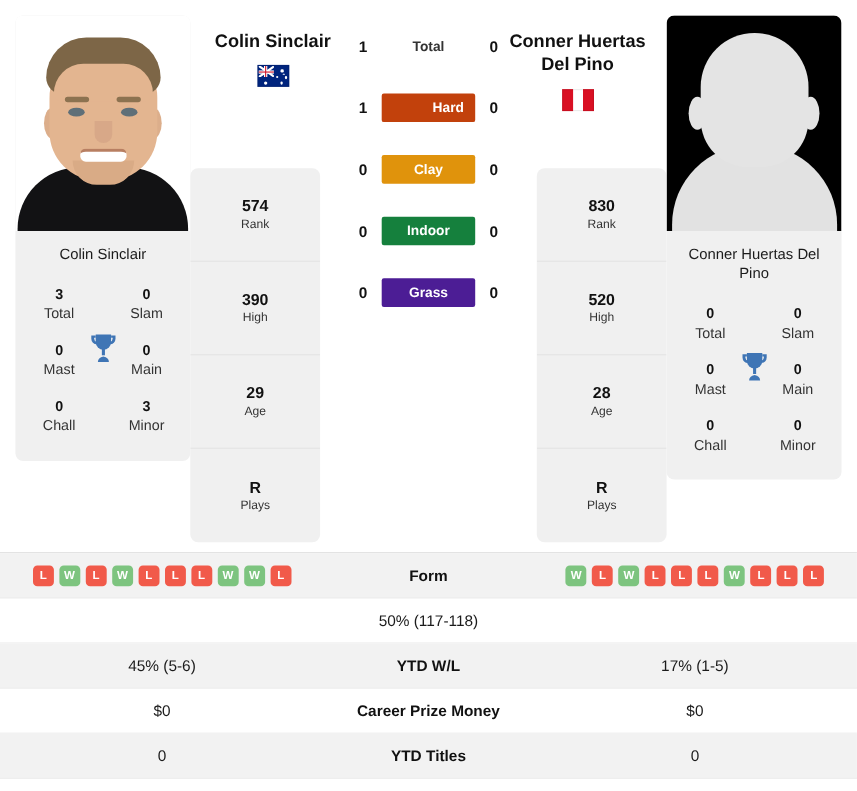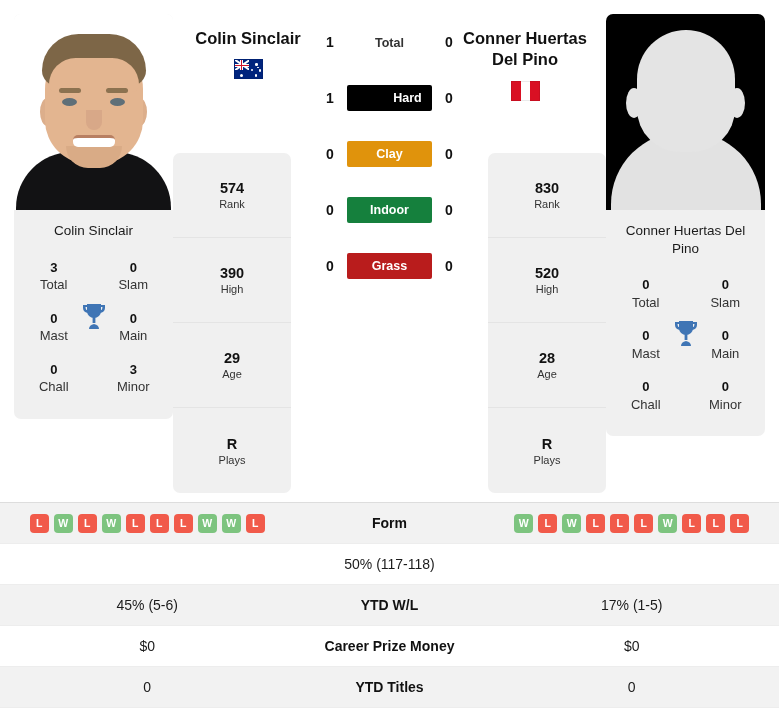--- a/index.html
+++ b/index.html
@@ -407,42 +407,42 @@
       <div class="h2h-row">
         <div class="h2h-score">1</div>
         <div class="h2h-mid">
           <span class="h2h-total-lbl">Total</span>
         </div>
         <div class="h2h-score">0</div>
       </div>
       <div class="h2h-row">
         <div class="h2h-score">1</div>
         <div class="h2h-mid">
-          <span class="surf-bar" id="bar-hard" style="background: #000000; padding-left: 36px;">Hard</span>
+          <span class="surf-bar" id="bar-hard" style="background: #c2410c; padding-left: 36px;">Hard</span>
         </div>
         <div class="h2h-score">0</div>
       </div>
       <div class="h2h-row">
         <div class="h2h-score">0</div>
         <div class="h2h-mid">
           <span class="surf-bar" id="bar-clay" style="background: rgb(224, 147, 12);">Clay</span>
         </div>
         <div class="h2h-score">0</div>
       </div>
       <div class="h2h-row">
         <div class="h2h-score">0</div>
         <div class="h2h-mid">
           <span class="surf-bar" id="bar-indoor" style="background: #15803d;">Indoor</span>
         </div>
         <div class="h2h-score">0</div>
       </div>
       <div class="h2h-row">
         <div class="h2h-score">0</div>
         <div class="h2h-mid">
-          <span class="surf-bar" id="bar-grass" style="background: #b91c1c;">Grass</span>
+          <span class="surf-bar" id="bar-grass" style="background: #4c1d95;">Grass</span>
         </div>
         <div class="h2h-score">0</div>
       </div>
     </div>
 
     <div class="stat-col">
       <div class="stat-cell">
         <div class="stat-val">830</div>
         <div class="stat-lbl">Rank</div>
       </div>

